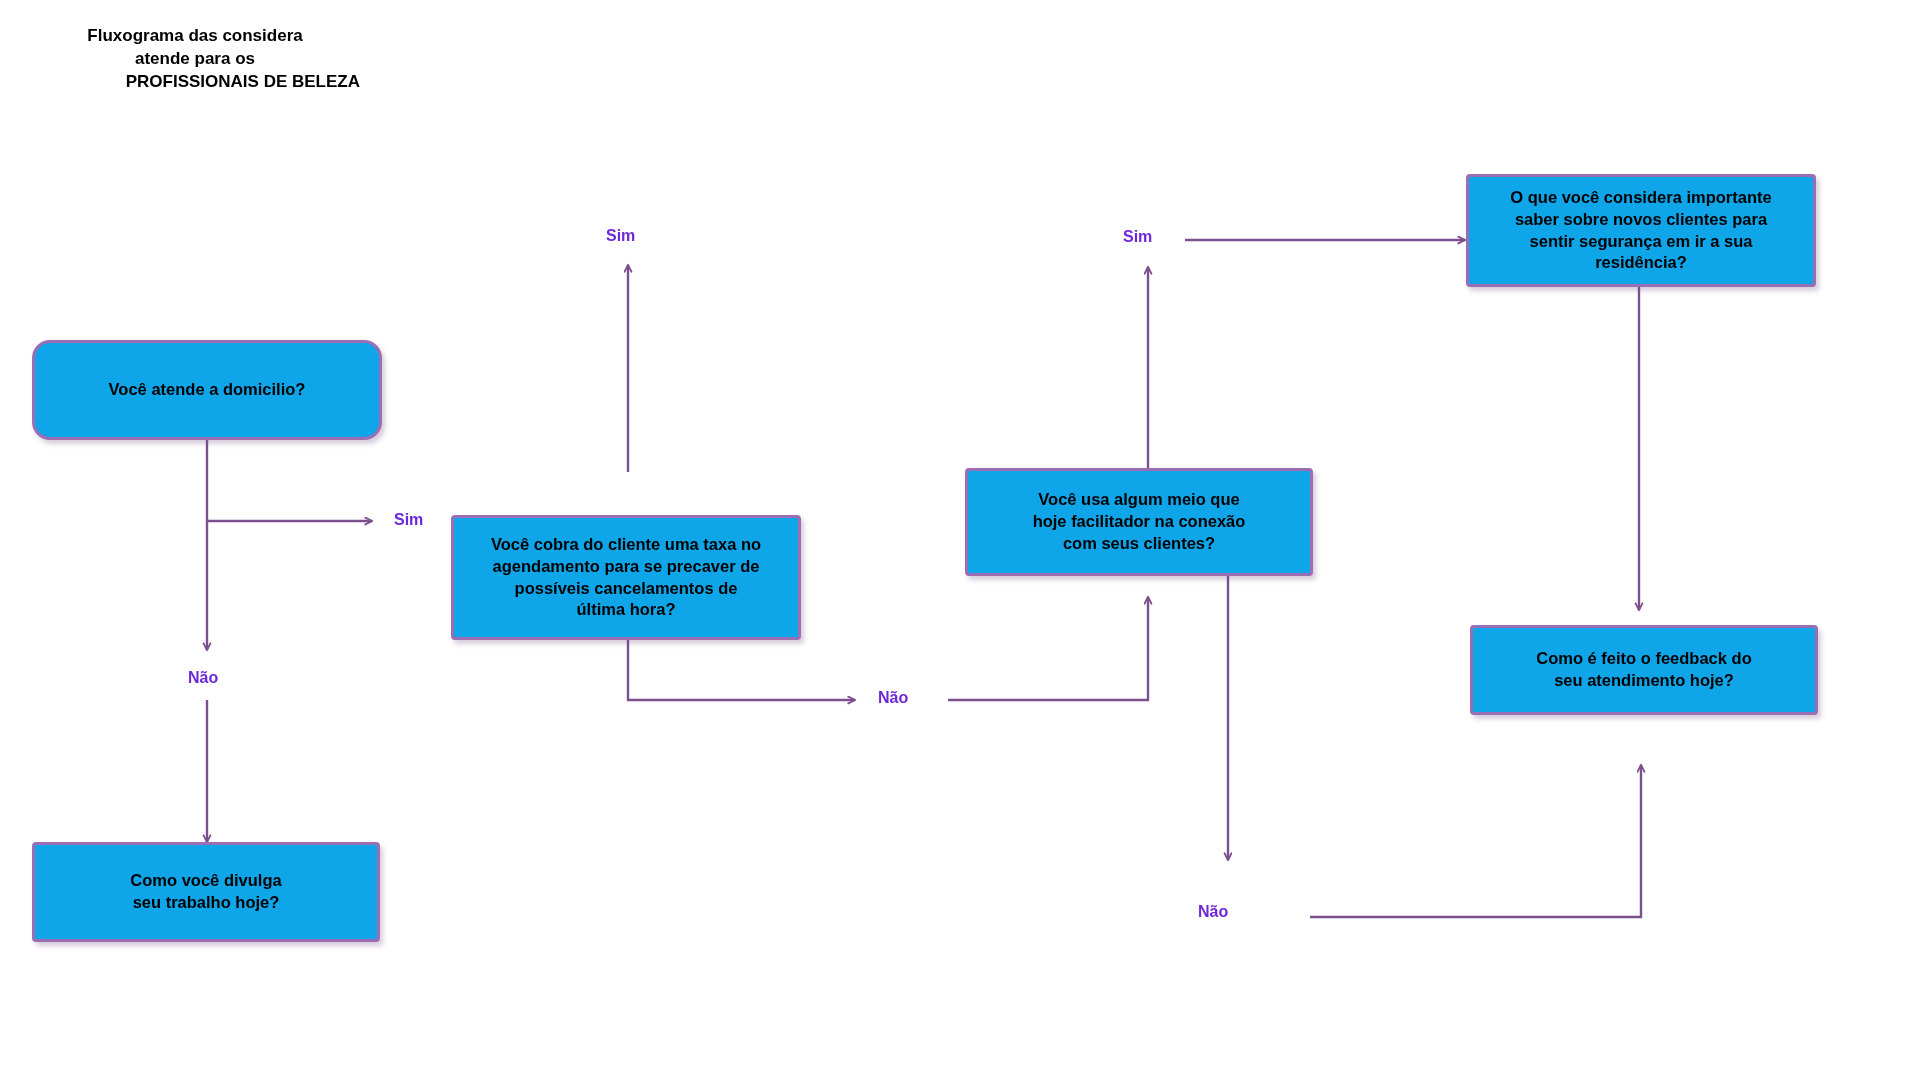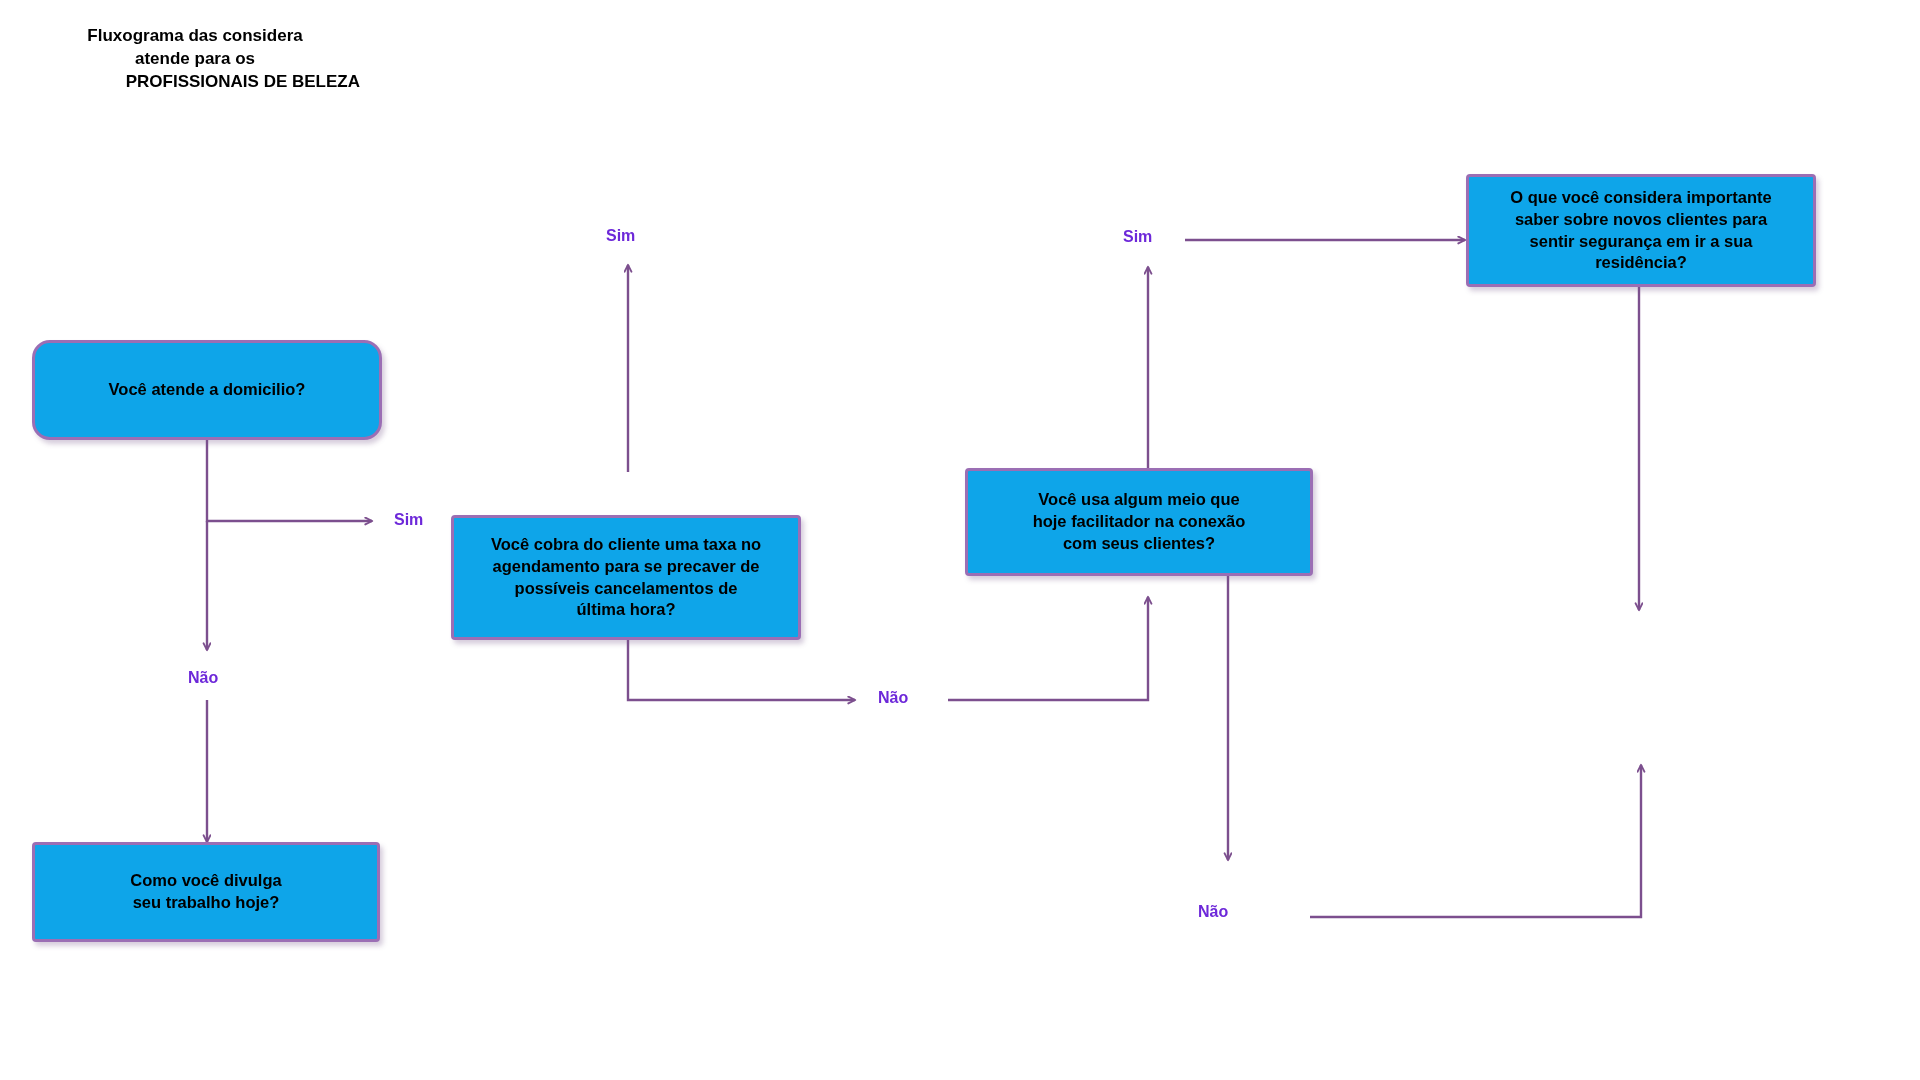--- a/index.html
+++ b/index.html
@@ -118,20 +118,22 @@
 
   <div class="node" style="left:965px; top:468px; width:348px; height:108px;">Você usa algum meio que
 hoje facilitador na conexão
 com seus clientes?</div>
 
   <div class="node" style="left:1466px; top:174px; width:350px; height:113px;">O que você considera importante
 saber sobre novos clientes para
 sentir segurança em ir a sua
 residência?</div>
 
+  <div class="node" style="left:1470px; top:625px; width:348px; height:90px;">Como é feito o feedback do
+seu atendimento hoje?</div>
 
   <div class="node" style="left:32px; top:842px; width:348px; height:100px;">Como você divulga
 seu trabalho hoje?</div>
 
   <div class="edge-label" style="left:394px; top:511px;">Sim</div>
 
   <div class="edge-label" style="left:188px; top:669px;">Não</div>
 
   <div class="edge-label" style="left:606px; top:227px;">Sim</div>
 

